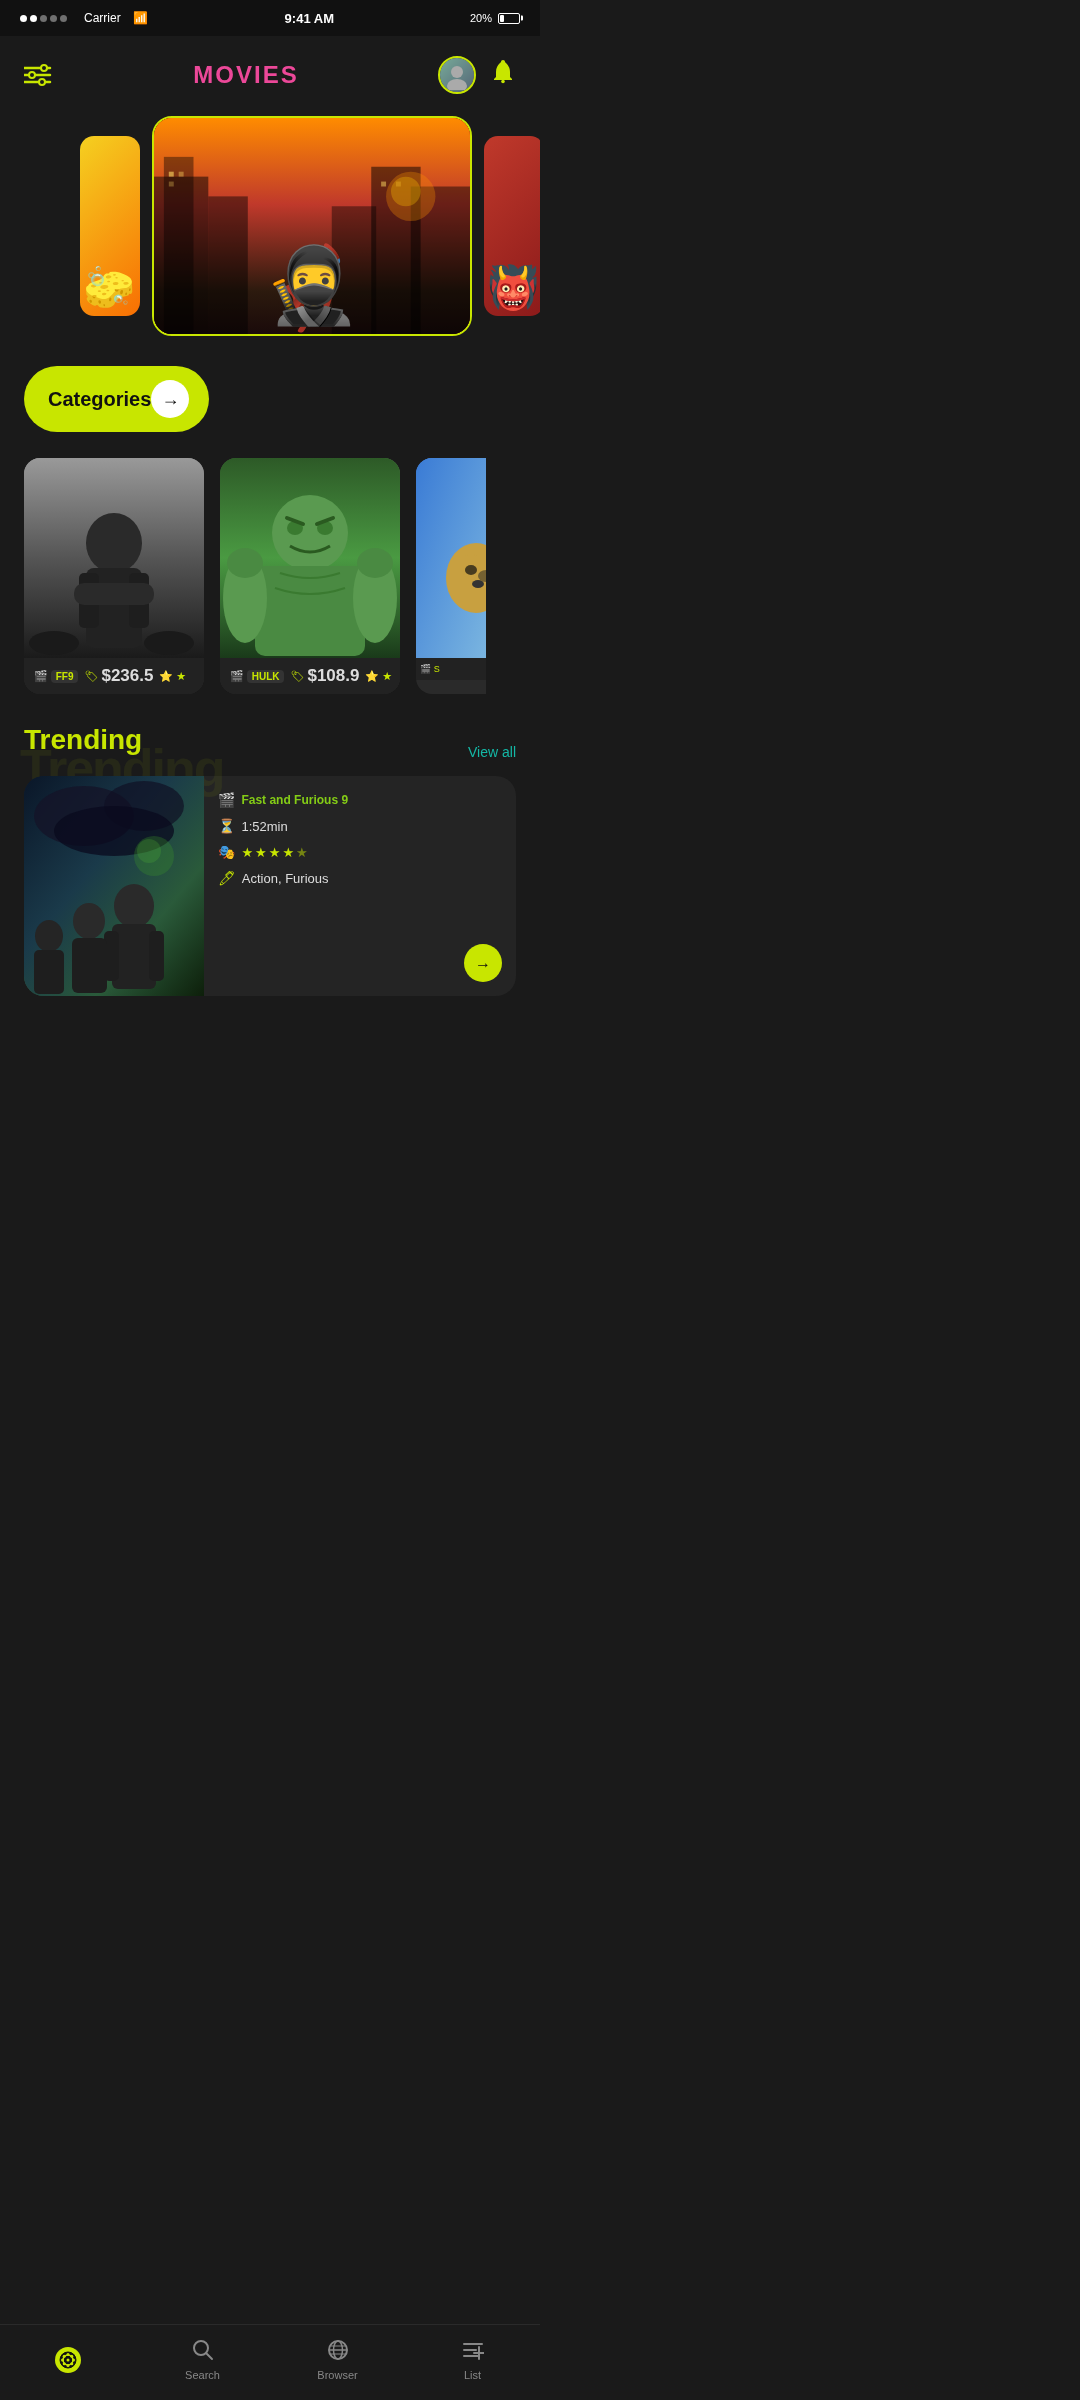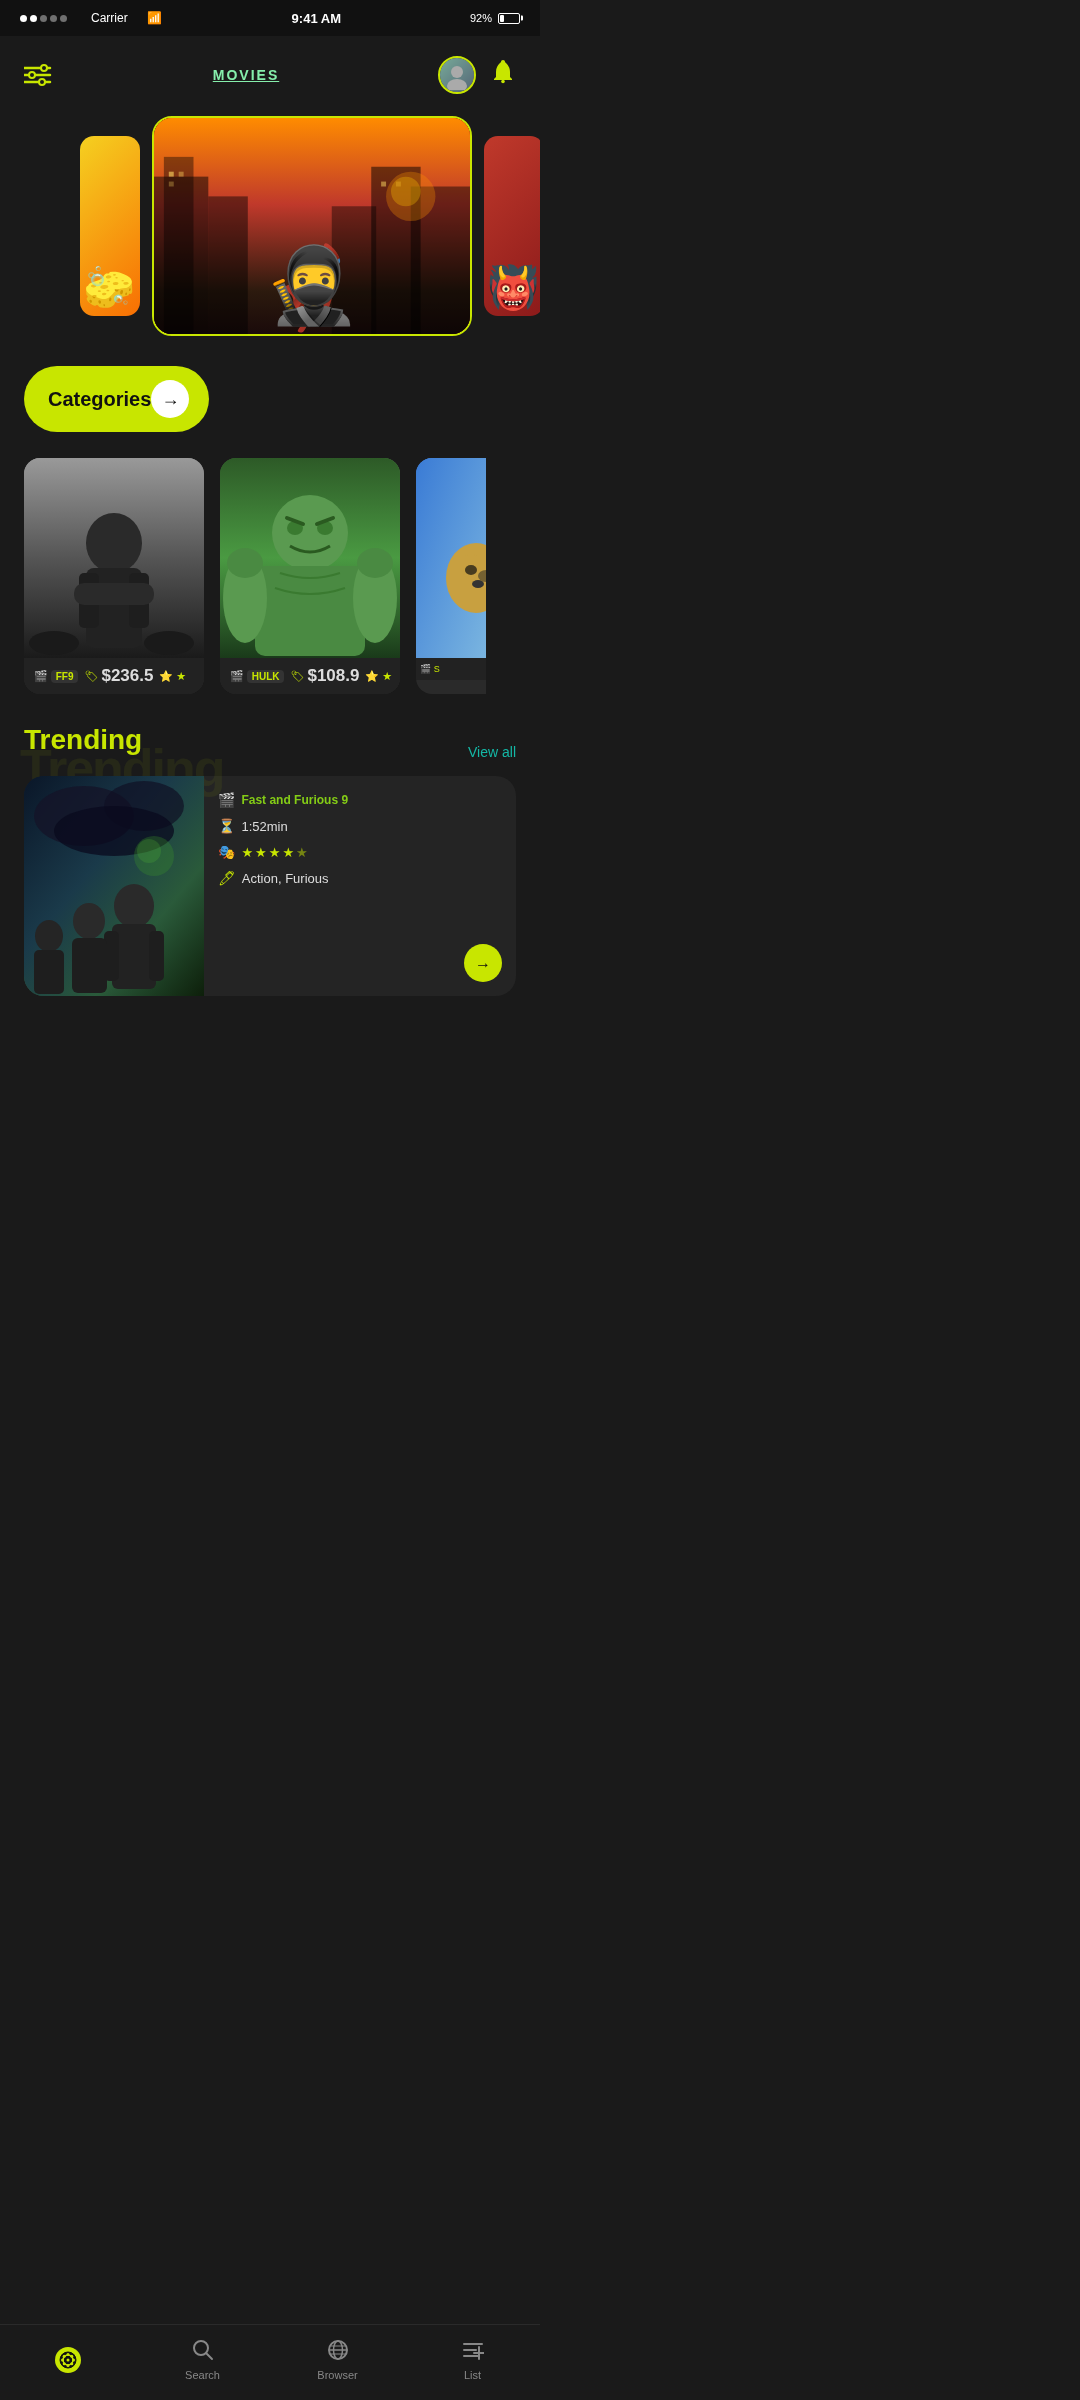--- a/index.html
+++ b/index.html
@@ -21,21 +21,21 @@
       justify-content: space-between;
       align-items: center;
       padding: 8px 20px;
       height: 36px;
       background: #111;
     }
 
     .status-left {
       display: flex;
       align-items: center;
-      gap: 20px;
+      gap: 13px;
       font-size: 11px;
       color: #fff;
     }
 
     .dots {
       display: flex; gap: 3px;
     }
     .dot {
       width: 7px; height: 7px;
       border-radius: 50%;
@@ -112,26 +112,25 @@
       cursor: pointer;
     }
 
     
     .filter-icon-svg {
       width: 30px;
       height: 22px;
     }
 
     .page-title {
-      font-size: 14px;
+      font-size: 24px;
       font-weight: 700;
-      color: #86efac;
+      color: #ec4899;
       letter-spacing: 2px;
       text-transform: uppercase;
-      text-decoration: underline;
     }
 
     .header-right {
       display: flex;
       align-items: center;
       gap: 14px;
     }
 
     .avatar {
       width: 38px;
@@ -539,21 +538,21 @@
       <div class="dot filled"></div>
       <div class="dot empty"></div>
       <div class="dot empty"></div>
       <div class="dot empty"></div>
     </div>
     <span style="font-size:12px; margin-left:4px;">Carrier</span>
     <span class="wifi-icon">📶</span>
   </div>
   <div class="status-center">9:41 AM</div>
   <div class="status-right">
-    <span>92%</span>
+    <span>20%</span>
     <div class="battery">
       <div class="battery-body">
         <div class="battery-fill"></div>
       </div>
     </div>
   </div>
 </div>
 
 <div class="header">
   <div class="filter-icon">

